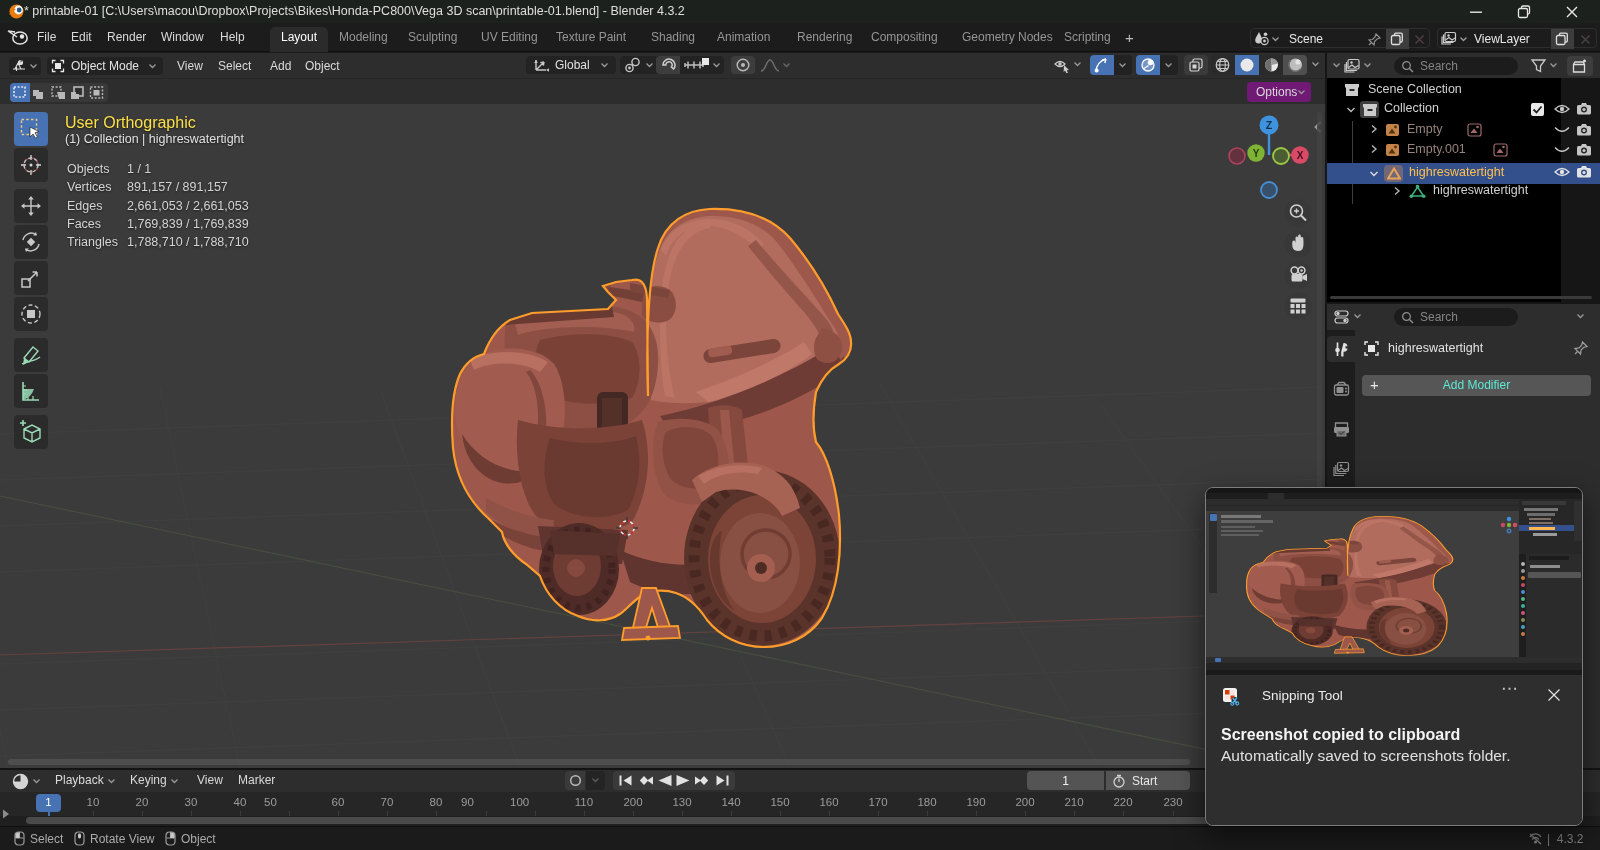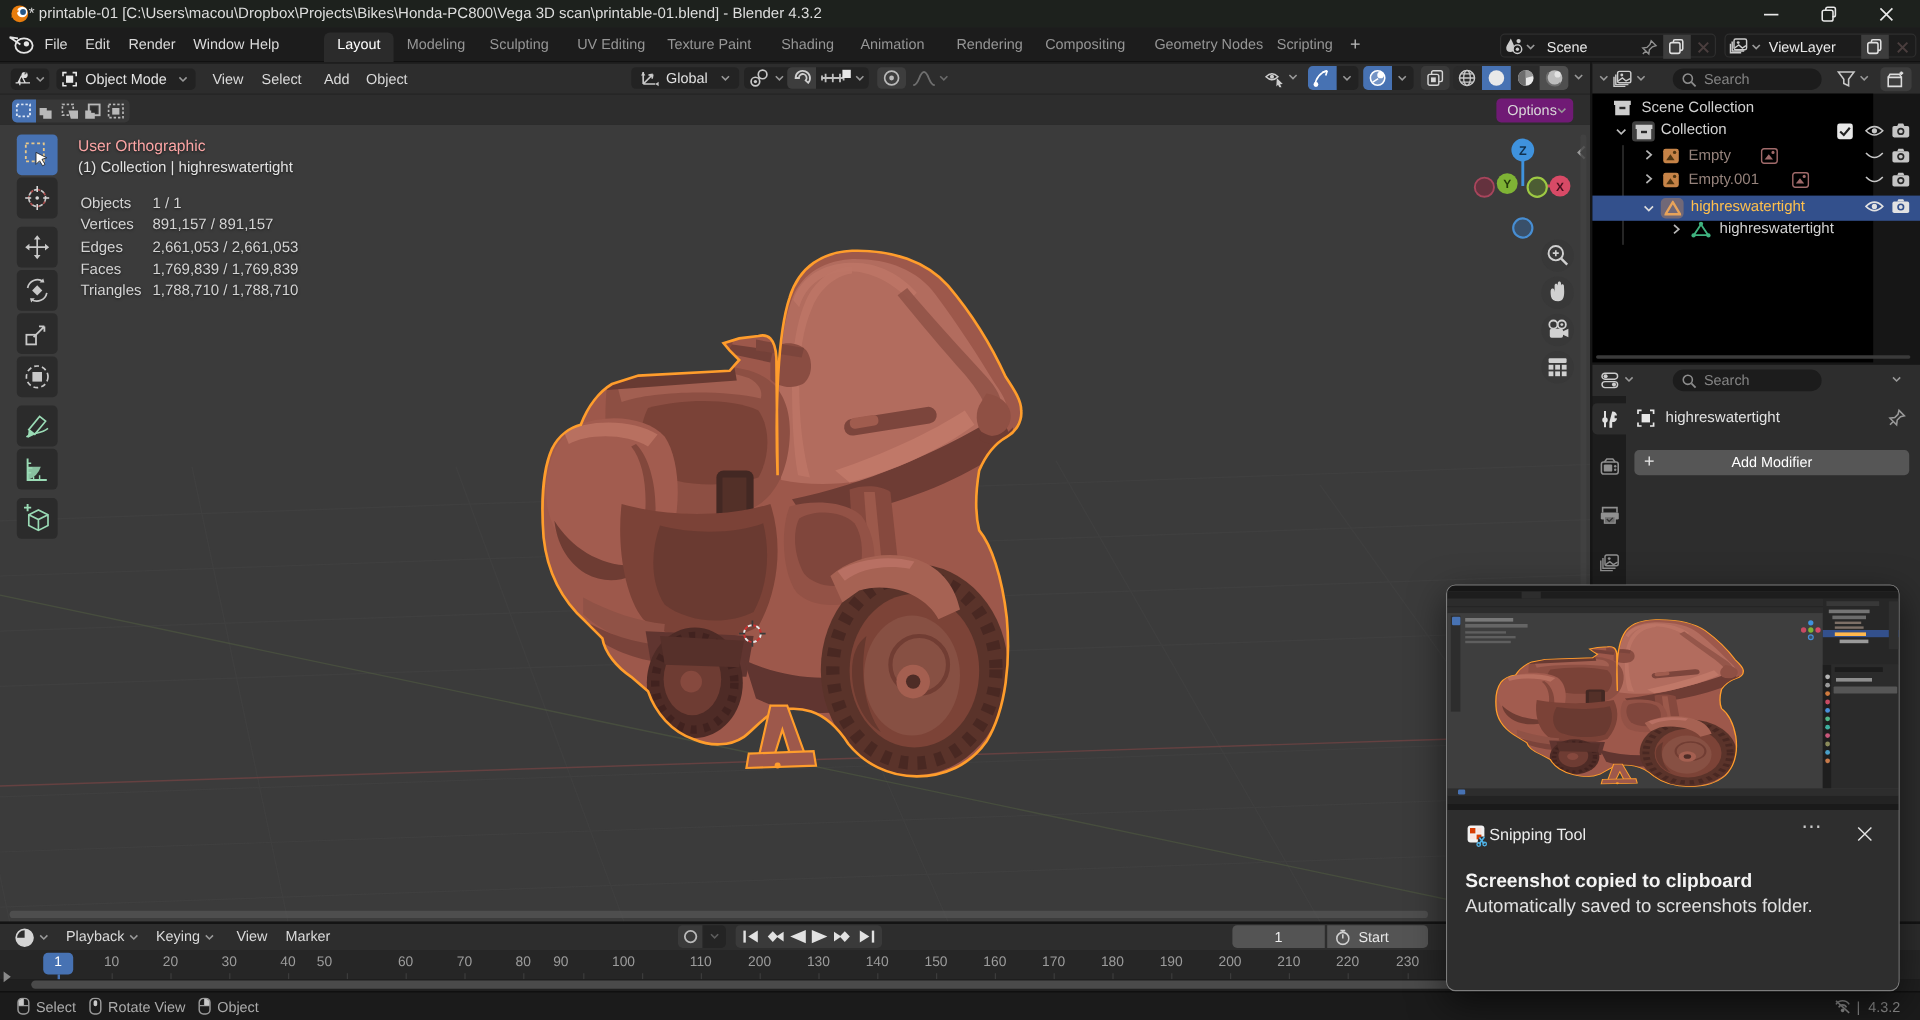--- a/index.html
+++ b/index.html
@@ -31,21 +31,21 @@
 <div class="abs" style="left:0;top:23px;width:1600px;height:29px;background:#1c1c1c;border-bottom:1px solid #101010">
  <svg class="abs" style="left:7px;top:6px" width="22" height="16" viewBox="0 0 22 16">
   <ellipse cx="13" cy="9" rx="7.2" ry="6" fill="none" stroke="#e5e5e5" stroke-width="1.5"></ellipse>
   <circle cx="15" cy="7.5" r="2.2" fill="#e5e5e5"></circle>
   <path d="M1 2 L10 8 M1 2 L8 3" stroke="#e5e5e5" stroke-width="1.5" fill="none"></path>
  </svg>
  <div class="abs" style="left:37px;top:7px;color:#dadada">File</div>
  <div class="abs" style="left:71px;top:7px;color:#dadada">Edit</div>
  <div class="abs" style="left:107px;top:7px;color:#dadada">Render</div>
  <div class="abs" style="left:161px;top:7px;color:#dadada">Window</div>
- <div class="abs" style="left:208px;top:7px;color:#dadada">Help</div>
+ <div class="abs" style="left:220px;top:7px;color:#dadada">Help</div>
  <div class="abs" style="left:270px;top:4px;height:25px;padding:3px 11px;background:#2b2b2b;border-radius:5px 5px 0 0;color:#fff">Layout</div>
  <div class="abs" style="left:339px;top:7px;color:#969696">Modeling</div>
  <div class="abs" style="left:408px;top:7px;color:#969696">Sculpting</div>
  <div class="abs" style="left:481px;top:7px;color:#969696">UV Editing</div>
  <div class="abs" style="left:556px;top:7px;color:#969696">Texture Paint</div>
  <div class="abs" style="left:651px;top:7px;color:#969696">Shading</div>
  <div class="abs" style="left:717px;top:7px;color:#969696">Animation</div>
  <div class="abs" style="left:797px;top:7px;color:#969696">Rendering</div>
  <div class="abs" style="left:871px;top:7px;color:#969696">Compositing</div>
  <div class="abs" style="left:962px;top:7px;color:#969696">Geometry Nodes</div>
@@ -341,21 +341,21 @@
       </svg>
  </div>
  <div class="abs r4" style="left:0;top:303px;width:34px;height:34px;background:#2b2b2b">
   <svg class="abs" style="left:5px;top:4px" width="24" height="26" viewBox="0 0 24 26">
         <path d="M5 10 L13 6 L21 10 L21 19 L13 23 L5 19 Z M5 10 L13 14 L21 10 M13 14 L13 23" fill="none" stroke="#9adbb5" stroke-width="1.4"></path>
         <path d="M4 4 v-0 M4 1 v6 M1 4 h6" stroke="#9adbb5" stroke-width="1.6"></path>
       </svg>
  </div>
 </div>
 
-<div class="abs" style="left:65px;top:114px;color:#fca5a5;font-size:13px;text-shadow:0 1px 2px rgba(0,0,0,.6)">User Orthographic</div>
+<div class="abs" style="left:65px;top:114px;color:#fde047;font-size:16px;text-shadow:0 1px 2px rgba(0,0,0,.6)">User Orthographic</div>
 <div class="abs" style="left:65px;top:132px;color:#e2e2e2;font-size:12.5px;text-shadow:0 1px 2px rgba(0,0,0,.6)">(1) Collection | highreswatertight</div>
 <div class="abs" style="left:67px;top:162px;color:#d4d4d4;font-size:12.5px;text-shadow:0 1px 2px rgba(0,0,0,.5)">Objects</div>
 <div class="abs" style="left:127px;top:162px;color:#d4d4d4;font-size:12.5px;text-shadow:0 1px 2px rgba(0,0,0,.5)">1 / 1</div>
 <div class="abs" style="left:67px;top:180px;color:#d4d4d4;font-size:12.5px;text-shadow:0 1px 2px rgba(0,0,0,.5)">Vertices</div>
 <div class="abs" style="left:127px;top:180px;color:#d4d4d4;font-size:12.5px;text-shadow:0 1px 2px rgba(0,0,0,.5)">891,157 / 891,157</div>
 <div class="abs" style="left:67px;top:199px;color:#d4d4d4;font-size:12.5px;text-shadow:0 1px 2px rgba(0,0,0,.5)">Edges</div>
 <div class="abs" style="left:127px;top:199px;color:#d4d4d4;font-size:12.5px;text-shadow:0 1px 2px rgba(0,0,0,.5)">2,661,053 / 2,661,053</div>
 <div class="abs" style="left:67px;top:217px;color:#d4d4d4;font-size:12.5px;text-shadow:0 1px 2px rgba(0,0,0,.5)">Faces</div>
 <div class="abs" style="left:127px;top:217px;color:#d4d4d4;font-size:12.5px;text-shadow:0 1px 2px rgba(0,0,0,.5)">1,769,839 / 1,769,839</div>
 <div class="abs" style="left:67px;top:235px;color:#d4d4d4;font-size:12.5px;text-shadow:0 1px 2px rgba(0,0,0,.5)">Triangles</div>
@@ -697,21 +697,21 @@
     <rect x="5" y="5" width="7" height="7" fill="#e8e8e8"></rect>
     <path d="M2 5 v-3 h3 M12 2 h3 v3 M15 12 v3 h-3 M5 15 h-3 v-3" fill="none" stroke="#e8e8e8" stroke-width="1.4"></path>
   </svg>
 <div class="abs" style="left:1388px;top:341px;color:#e2e2e2;font-size:12.5px">highreswatertight</div>
 <svg class="abs" style="left:1573px;top:340px" width="16" height="16" viewBox="0 0 16 16">
     <path d="M9.5 2 L14 6.5 L10.8 7.3 L8 10 L7.5 14 L2 8.5 L6 8 L8.7 5.2 Z" fill="none" stroke="#9a9a9a" stroke-width="1.3"></path>
     <path d="M4.5 11.5 L2 14" stroke="#9a9a9a" stroke-width="1.3"></path>
   </svg>
 <div class="abs" style="left:1362px;top:375px;width:229px;height:21px;background:#565656;border-radius:4px">
  <div class="abs" style="left:8px;top:1px;font-size:15px;color:#e8e8e8">+</div>
- <div class="abs" style="left:0;top:3px;width:229px;text-align:center;color:#ffffff">Add Modifier</div>
+ <div class="abs" style="left:0;top:3px;width:229px;text-align:center;color:#5eead4">Add Modifier</div>
 </div>
 
 <div class="abs" style="left:0;top:768px;width:1600px;height:2px;background:#141414"></div>
 <div class="abs" style="left:0;top:770px;width:1600px;height:22px;background:#2d2d2d">
  <svg class="abs" style="left:12px;top:3px" width="17" height="17" viewBox="0 0 17 17">
       <circle cx="8.5" cy="8.5" r="7" fill="#d5d5d5"></circle>
       <path d="M8.5 8.5 L8.5 1.5 A7 7 0 0 0 1.5 8.5 Z" fill="#2d2d2d"></path>
       <circle cx="8.5" cy="8.5" r="7" fill="none" stroke="#d5d5d5" stroke-width="1.4"></circle>
     </svg>
  <svg class="abs" style="left:32px;top:8px" width="9" height="7" viewBox="0 0 9 7">
@@ -913,21 +913,21 @@
    <rect x="1" y="1" width="14" height="14" rx="2.5" fill="#f2f2f2"></rect>
    <rect x="3" y="3" width="4.5" height="4.5" fill="#d83b01"></rect>
         <rect x="8.5" y="3" width="4" height="4.5" fill="#fbe3dd"></rect>
    <rect x="3" y="8.5" width="4.5" height="4" fill="#fbe3dd"></rect>
         <rect x="8.5" y="8.5" width="4" height="4" fill="#d83b01"></rect>
    <circle cx="13.5" cy="14" r="4" fill="#2e2e2e"></circle>
         <path d="M10.5 16.5 L15 10.5 M10.8 11 L14.8 16.2" stroke="#4fb3e8" stroke-width="1.4"></path>
         <circle cx="10.3" cy="16.8" r="1.5" fill="none" stroke="#4fb3e8" stroke-width="1.1"></circle>
         <circle cx="15.2" cy="16.4" r="1.5" fill="none" stroke="#4fb3e8" stroke-width="1.1"></circle>
   </svg>
-  <div class="abs" style="left:35px;top:13px;font-size:13.5px;color:#ececec">Snipping Tool</div>
+  <div class="abs" style="left:56px;top:13px;font-size:13.5px;color:#ececec">Snipping Tool</div>
   <div class="abs" style="left:295px;top:3px;font-size:17px;color:#c8c8c8;letter-spacing:1px">⋯</div>
   <svg class="abs" style="left:341px;top:13px" width="14" height="14" viewBox="0 0 14 14">
         <path d="M1.5 1.5 L12.5 12.5 M12.5 1.5 L1.5 12.5" stroke="#e2e2e2" stroke-width="1.2"></path>
       </svg>
   <div class="abs" style="left:15px;top:51px;font-size:16px;font-weight:bold;color:#f4f4f4">Screenshot copied to clipboard</div>
   <div class="abs" style="left:15px;top:72px;font-size:15.5px;color:#e0e0e0">Automatically saved to screenshots folder.</div>
  </div>
 </div>
 
 </body></html>

